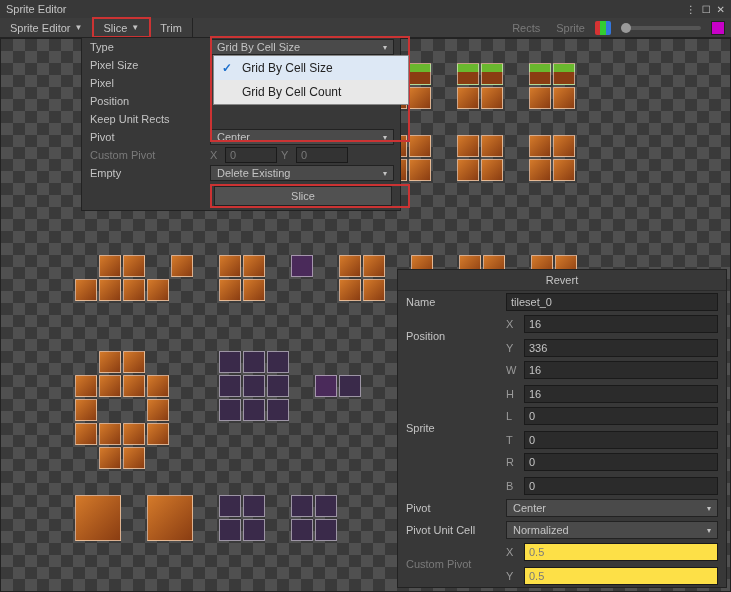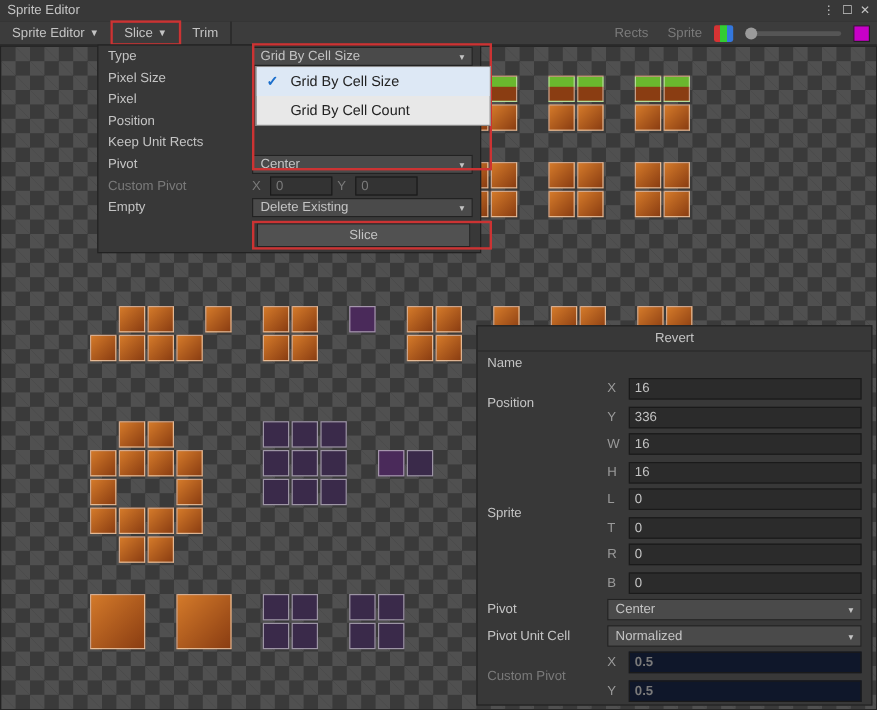--- a/index.html
+++ b/index.html
@@ -60,21 +60,21 @@
   .inspector { position: absolute; right: 4px; bottom: 4px; width: 330px; background: #383838; border: 1px solid #222; z-index: 4; }
   .inspector .hdr { text-align: center; padding: 4px 0; border-bottom: 1px solid #2a2a2a; }
   .insp-row { display: flex; align-items: center; padding: 2px 8px; min-height: 20px; }
   .insp-label { width: 100px; }
   .insp-label.dim { color: #7a7a7a; }
   .insp-field { flex:1; display:flex; gap: 6px; align-items:center; flex-wrap: wrap; }
   .insp-text { flex:1; background: #2b2b2b; border: 1px solid #1a1a1a; height: 18px; padding: 0 4px; color: #c4c4c4; font-size: 11px; }
   .insp-num { display:flex; align-items:center; gap:4px; flex:1; }
   .insp-num .lbl { color: #9a9a9a; width: 14px; }
   .insp-num input { flex:1; background: #2b2b2b; border: 1px solid #1a1a1a; height: 18px; padding: 0 4px; color: #c4c4c4; font-size: 11px; min-width: 40px; }
-  .insp-num input.dim { color: #7a7a7a; background: #0f172a; font-weight: bold; }
+  .insp-num input.dim { color: #7a7a7a; background: #fde047; }
   .insp-select { flex:1; background: #4a4a4a; border: 1px solid #222; height: 18px; display:flex; align-items:center; padding: 0 6px; justify-content: space-between; cursor:pointer; }
 </style>
 </head>
 <body>
 
 <div class="titlebar">
   <span class="title">Sprite Editor</span>
   <div class="controls">
     <span>⋮</span>
     <span>☐</span>
@@ -264,20 +264,23 @@
 
 <div class="type-dd">
   <div class="opt sel">Grid By Cell Size</div>
   <div class="opt">Grid By Cell Count</div>
 </div>
 
 <div class="inspector">
   <div class="hdr">Revert</div>
   <div class="insp-row">
     <div class="insp-label">Name</div>
+    <div class="insp-field">
+        <input class="insp-text" value="tileset_0" style="">
+      </div>
   </div>
   <div class="insp-row">
     <div class="insp-label">Position</div>
     <div class="insp-field">
       <div class="insp-num">
           <span class="lbl">X</span>
           <input value="16" style="">
         </div>
       <div class="insp-num">
           <span class="lbl">Y</span>

